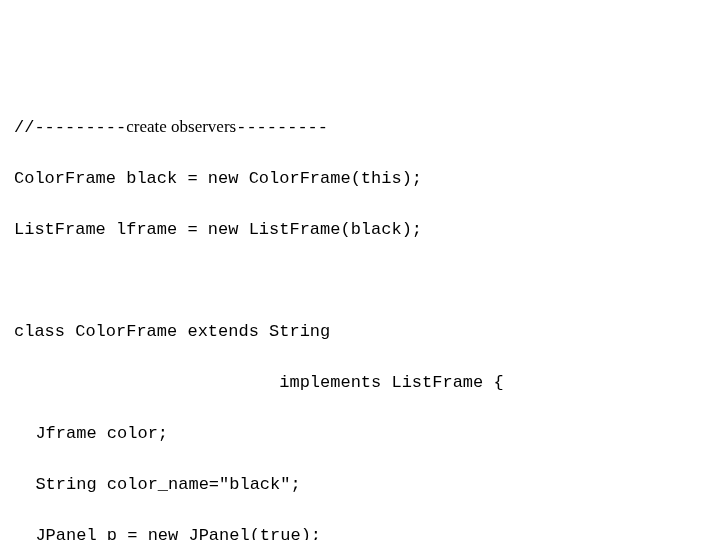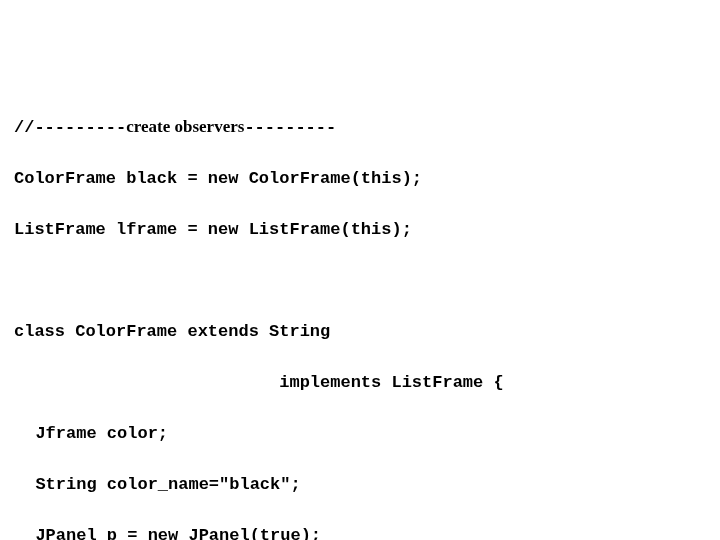--- a/index.html
+++ b/index.html
@@ -12,33 +12,33 @@
       color: #000000;
       white-space: pre;
       width: 720px;
       height: 540px;
       box-sizing: border-box;
       overflow: hidden;
     }
     .serif {
       font-family: "Times New Roman", Times, serif;
     }
-    .line { display: block; font-weight: bold; }
+    .line { display: block; }
     .indent1 { padding-left: 2.1ch; }
     .indent-implements { padding-left: 26ch; }
     .blank { height: 1.5em; }
   </style>
 </head>
 <body>
 
 
 
 <span class="line"><span>//---------</span><span class="serif">create observers</span><span>---------</span></span>
 <span class="line">ColorFrame black = new ColorFrame(this);</span>
-<span class="line">ListFrame lframe = new ListFrame(this);</span>
+<span class="line">ListFrame lframe = new ListFrame(black);</span>
 <span class="line blank"></span>
 <span class="line">class ColorFrame extends String</span>
 <span class="line indent-implements">implements ListFrame {</span>
 <span class="line indent1">Jframe color;</span>
 <span class="line indent1">String color_name="black";</span>
 <span class="line indent1">JPanel p = new JPanel(true);</span>
 
 
 
 

